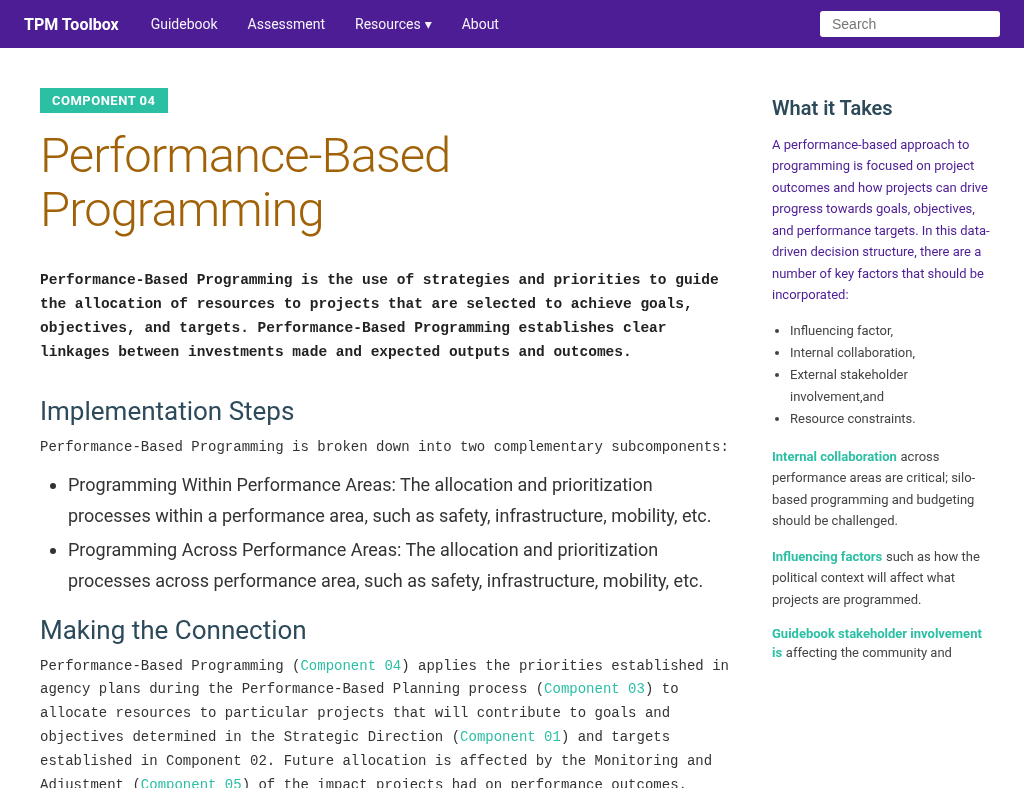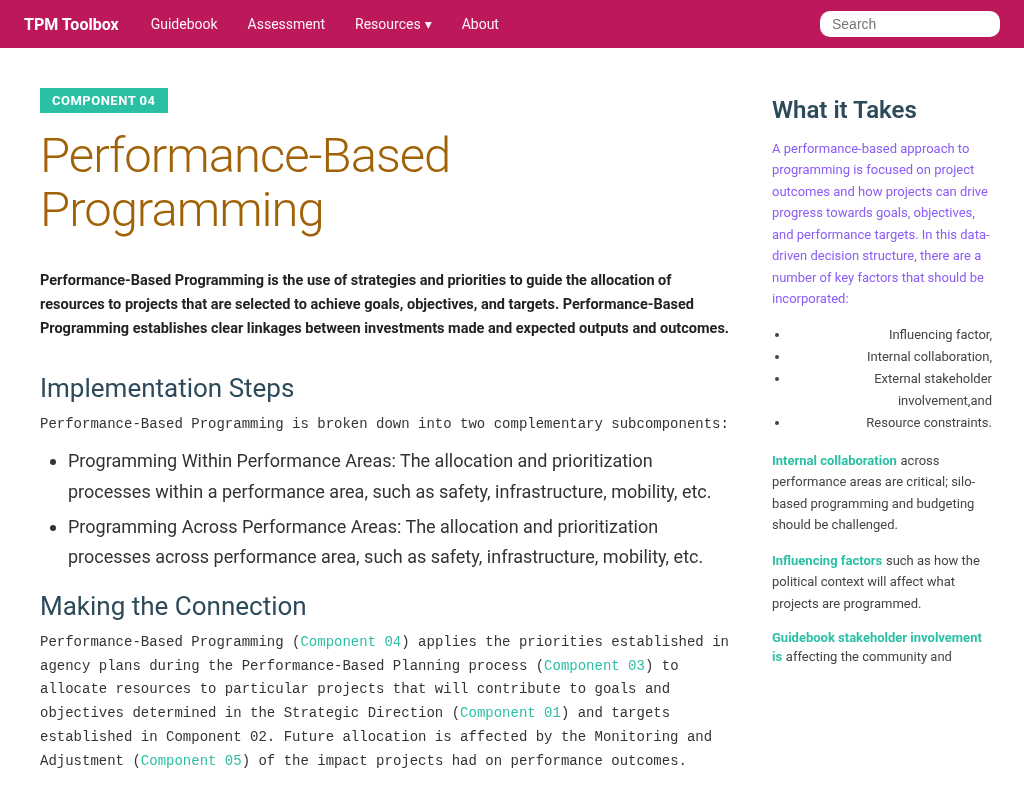--- a/index.html
+++ b/index.html
@@ -1,20 +1,20 @@
 <!DOCTYPE html>
 <html><head>
   <meta charset="utf-8">
   <style>
     * { box-sizing: border-box; margin: 0; padding: 0; }
     body { font-family: -apple-system, BlinkMacSystemFont, "Segoe UI", Roboto, sans-serif; font-size: 15px; color: #333; background: #fff; }
 
     
     nav {
-      background: #be185d;
+      background: #4c1d95;
       display: flex;
       align-items: center;
       padding: 0 24px;
       height: 48px;
     }
     .nav-brand {
       color: #fff;
       font-weight: 700;
       font-size: 16px;
       margin-right: 32px;
@@ -32,21 +32,21 @@
       opacity: 0.95;
       display: flex;
       align-items: center;
       gap: 4px;
       cursor: pointer;
     }
     .nav-search {
       margin-left: auto;
       background: #fff;
       border: none;
-      border-radius: 10px;
+      border-radius: 3px;
       padding: 5px 12px;
       font-size: 14px;
       width: 180px;
       color: #aaa;
       outline: none;
     }
 
     
     .page-wrapper {
       display: flex;
@@ -87,20 +87,21 @@
       letter-spacing: -1px;
     }
 
     
     .intro-text {
       font-weight: 700;
       font-size: 14.5px;
       line-height: 1.65;
       margin-bottom: 32px;
       color: #222;
+      font-family: Liberation Mono, monospace;
     }
 
     
     .section-heading {
       font-size: 26px;
       font-weight: 400;
       color: #2d4a5a;
       margin-bottom: 10px;
       margin-top: 8px;
     }
@@ -122,36 +123,35 @@
       margin-bottom: 4px;
     }
     .teal-link {
       color: #2bbfa4;
       text-decoration: none;
       font-weight: 500;
     }
 
     
     .sidebar-title {
-      font-size: 24px;
+      font-size: 20px;
       font-weight: 600;
       color: #2d4a5a;
       margin-bottom: 14px;
     }
     .sidebar-body {
       font-size: 13px;
       line-height: 1.65;
-      color: #8b5cf6;
+      color: #4c1d95;
       margin-bottom: 14px;
     }
     .sidebar-bullets {
       list-style: disc;
       padding-left: 18px;
       margin-bottom: 16px;
-      text-align: right;
     }
     .sidebar-bullets li {
       font-size: 13px;
       line-height: 1.7;
       color: #444;
     }
     .sidebar-block {
       margin-bottom: 14px;
     }
     .sidebar-block-title {

